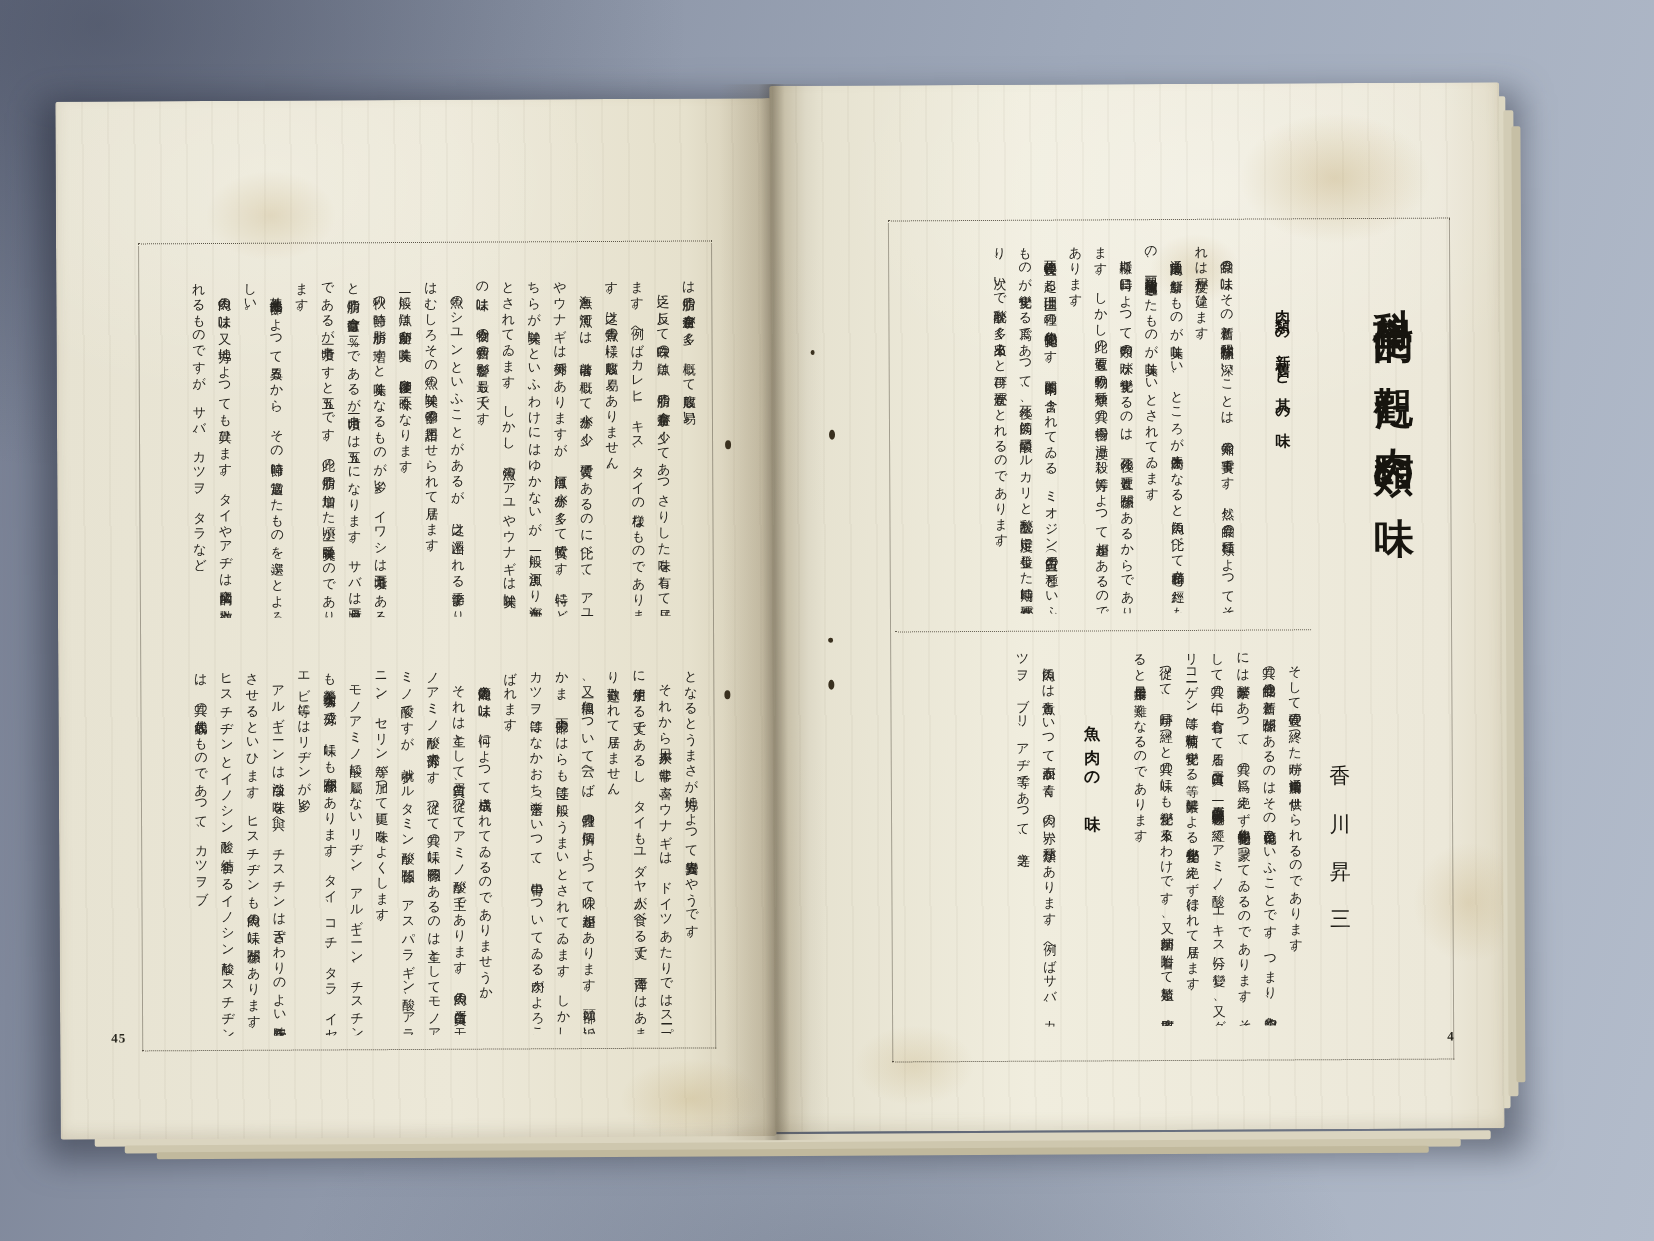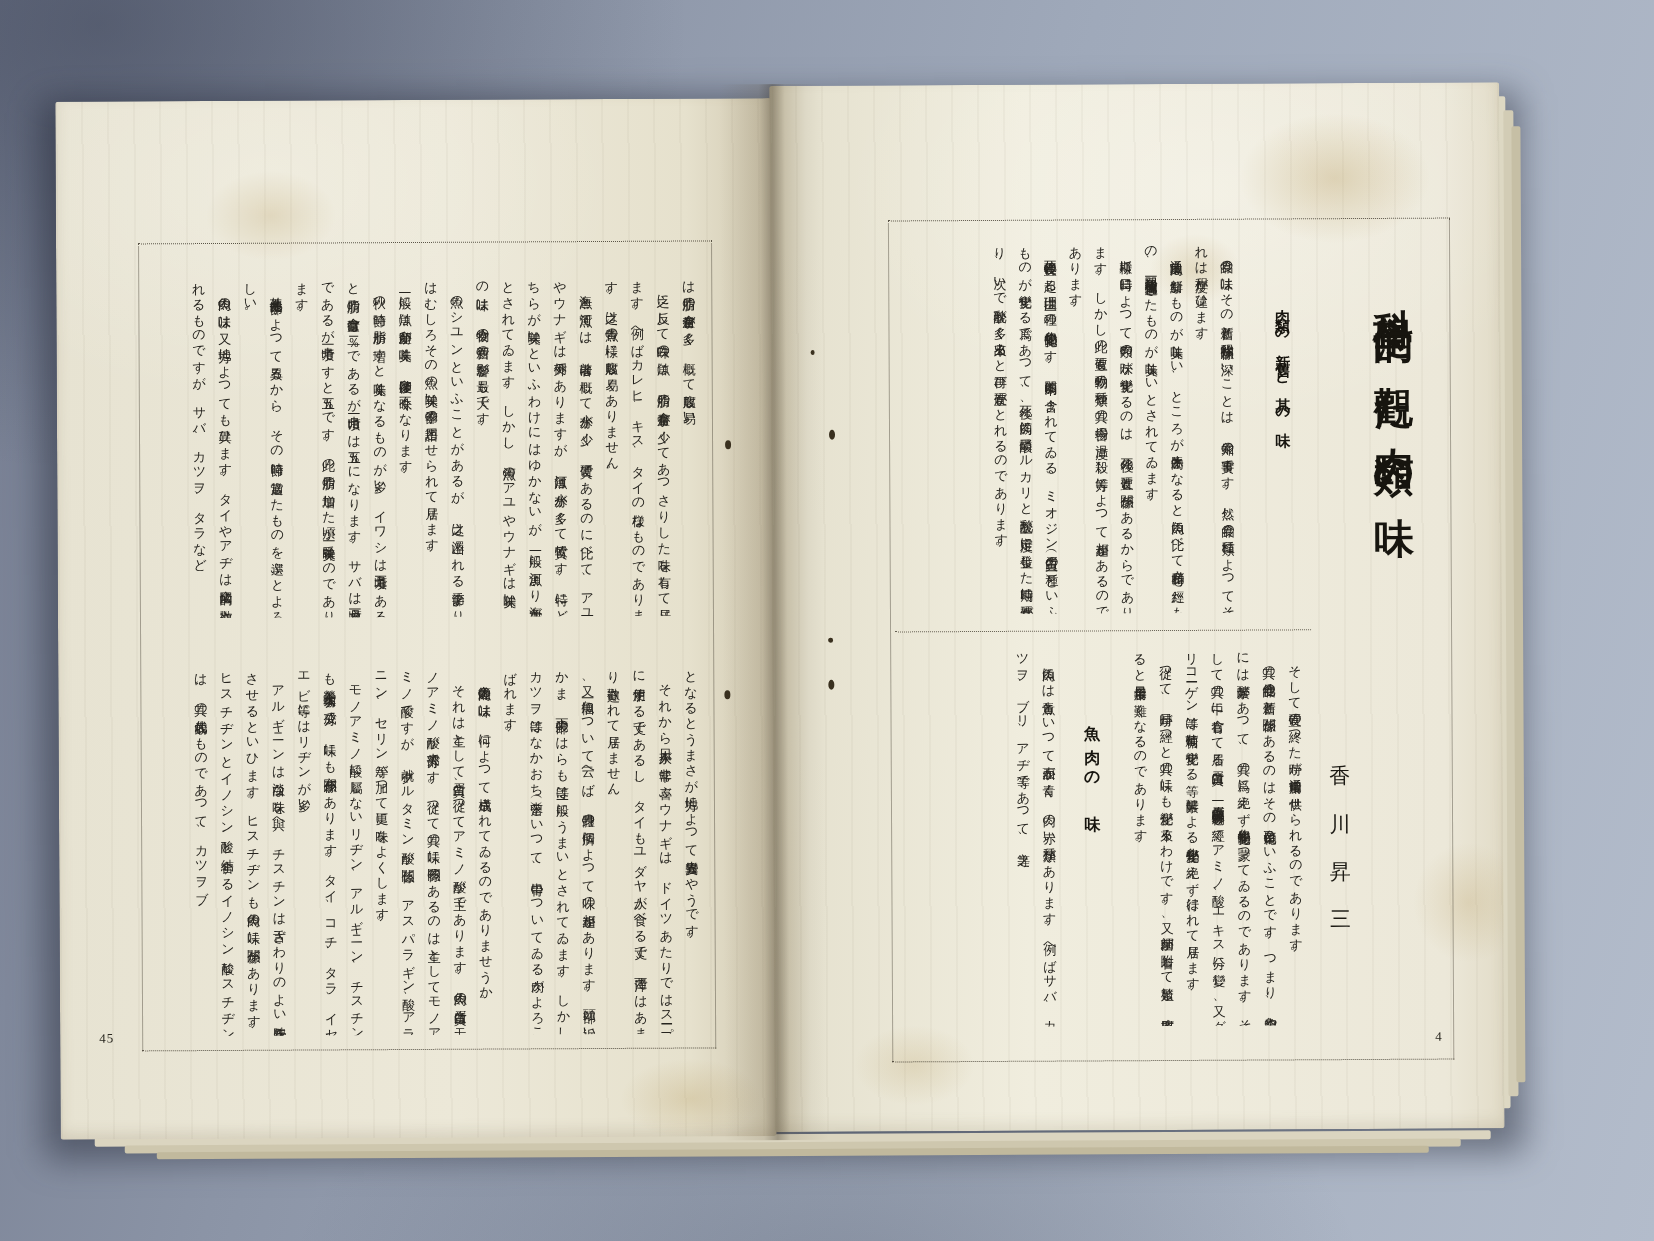--- a/index.html
+++ b/index.html
@@ -56,22 +56,22 @@
 
   .rp-title { position:absolute; left:467px; top:58px; height:530px; width:64px;
     font-size:40px; font-weight:bold; letter-spacing:8px; color:#17150f; }
   .rp-author { position:absolute; left:428px; top:528px; height:300px; width:34px;
     font-size:21px; letter-spacing:14px; color:#1c1a14; }
   .rp-heading { position:absolute; left:372px; top:40px; height:330px; width:30px;
     padding-top:38px; font-size:15px; font-weight:bold; letter-spacing:9px; color:#17150f; }
   .rp-subheading { font-size:16px; font-weight:bold; letter-spacing:24px;
     margin:52px 22px 0 18px; text-indent:0; color:#17150f; }
 
-  .pagenum { position:absolute; font-size:13px; font-weight:normal; color:#2a2820;
-    letter-spacing:1px; }
+  .pagenum { position:absolute; font-size:13px; font-weight:bold; color:#2a2820;
+    letter-spacing:1px;margin-left:12px; }
   .lp-pagenum { left:-44px; bottom:4px; }
   .rp-pagenum { left:542px; bottom:14px; }
 
   .bleed { position:absolute; inset:0; pointer-events:none;
     background:repeating-linear-gradient(90deg, rgba(118,108,86,.05) 0 2px,
       rgba(0,0,0,0) 2px 26px); }
 
   .stain { position:absolute; border-radius:50%; pointer-events:none; }
   .speck { position:absolute; background:#39301f; border-radius:50%; }
 </style>

